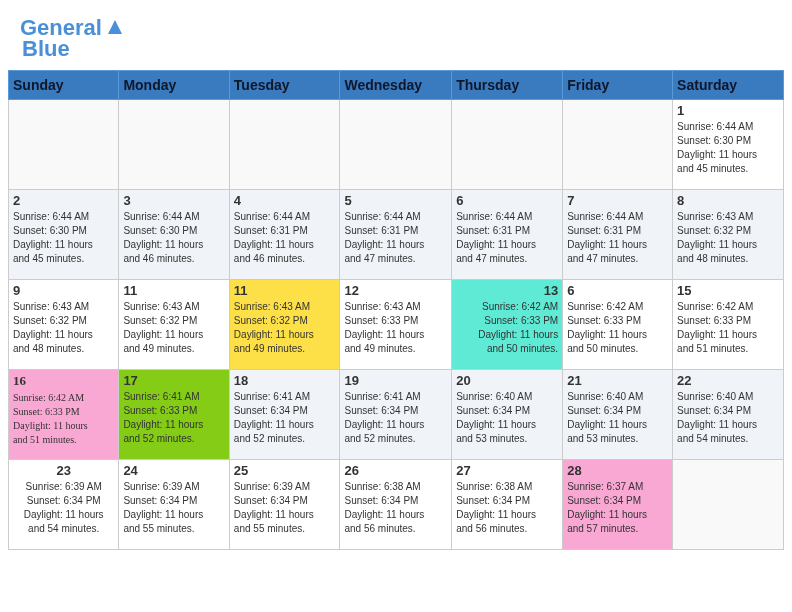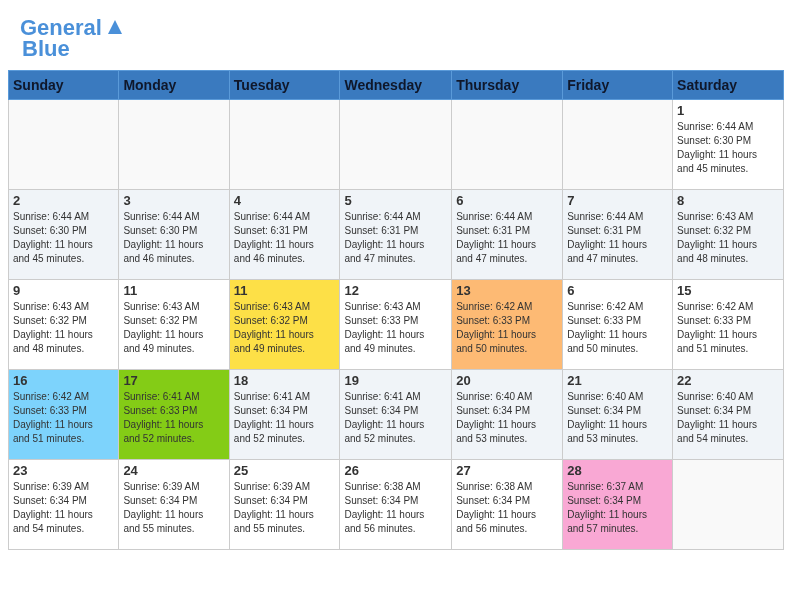--- a/index.html
+++ b/index.html
@@ -145,21 +145,21 @@
 Daylight: 11 hours
 and 49 minutes.</div>
           </td>
           <td style="background: rgb(255, 255, 255);">
             <span class="day-num">12</span>
             <div class="day-info" style="white-space: pre-line;">Sunrise: 6:43 AM
 Sunset: 6:33 PM
 Daylight: 11 hours
 and 49 minutes.</div>
           </td>
-          <td style="background: #fdba74;">
+          <td style="background: #5eead4; text-align: right;">
             <span class="day-num">13</span>
             <div class="day-info" style="white-space: pre-line;">Sunrise: 6:42 AM
 Sunset: 6:33 PM
 Daylight: 11 hours
 and 50 minutes.</div>
           </td>
           <td style="background: rgb(255, 255, 255);">
             <span class="day-num">6</span>
             <div class="day-info" style="white-space: pre-line;">Sunrise: 6:42 AM
 Sunset: 6:33 PM
@@ -168,21 +168,21 @@
           </td>
           <td style="background: rgb(255, 255, 255);">
             <span class="day-num">15</span>
             <div class="day-info" style="white-space: pre-line;">Sunrise: 6:42 AM
 Sunset: 6:33 PM
 Daylight: 11 hours
 and 51 minutes.</div>
           </td>
         </tr>
         <tr>
-          <td style="background: #7dd3fc;">
+          <td style="background: #f9a8d4; font-family: Liberation Serif, serif;">
             <span class="day-num">16</span>
             <div class="day-info" style="white-space: pre-line;">Sunrise: 6:42 AM
 Sunset: 6:33 PM
 Daylight: 11 hours
 and 51 minutes.</div>
           </td>
           <td style="background: #84cc16;">
             <span class="day-num">17</span>
             <div class="day-info" style="white-space: pre-line;">Sunrise: 6:41 AM
 Sunset: 6:33 PM
@@ -219,21 +219,21 @@
           </td>
           <td style="background: rgb(240, 244, 248);">
             <span class="day-num">22</span>
             <div class="day-info" style="white-space: pre-line;">Sunrise: 6:40 AM
 Sunset: 6:34 PM
 Daylight: 11 hours
 and 54 minutes.</div>
           </td>
         </tr>
         <tr>
-          <td style="background: rgb(255, 255, 255);">
+          <td style="background: rgb(255, 255, 255); text-align: center;">
             <span class="day-num">23</span>
             <div class="day-info" style="white-space: pre-line;">Sunrise: 6:39 AM
 Sunset: 6:34 PM
 Daylight: 11 hours
 and 54 minutes.</div>
           </td>
           <td style="background: rgb(255, 255, 255);">
             <span class="day-num">24</span>
             <div class="day-info" style="white-space: pre-line;">Sunrise: 6:39 AM
 Sunset: 6:34 PM

